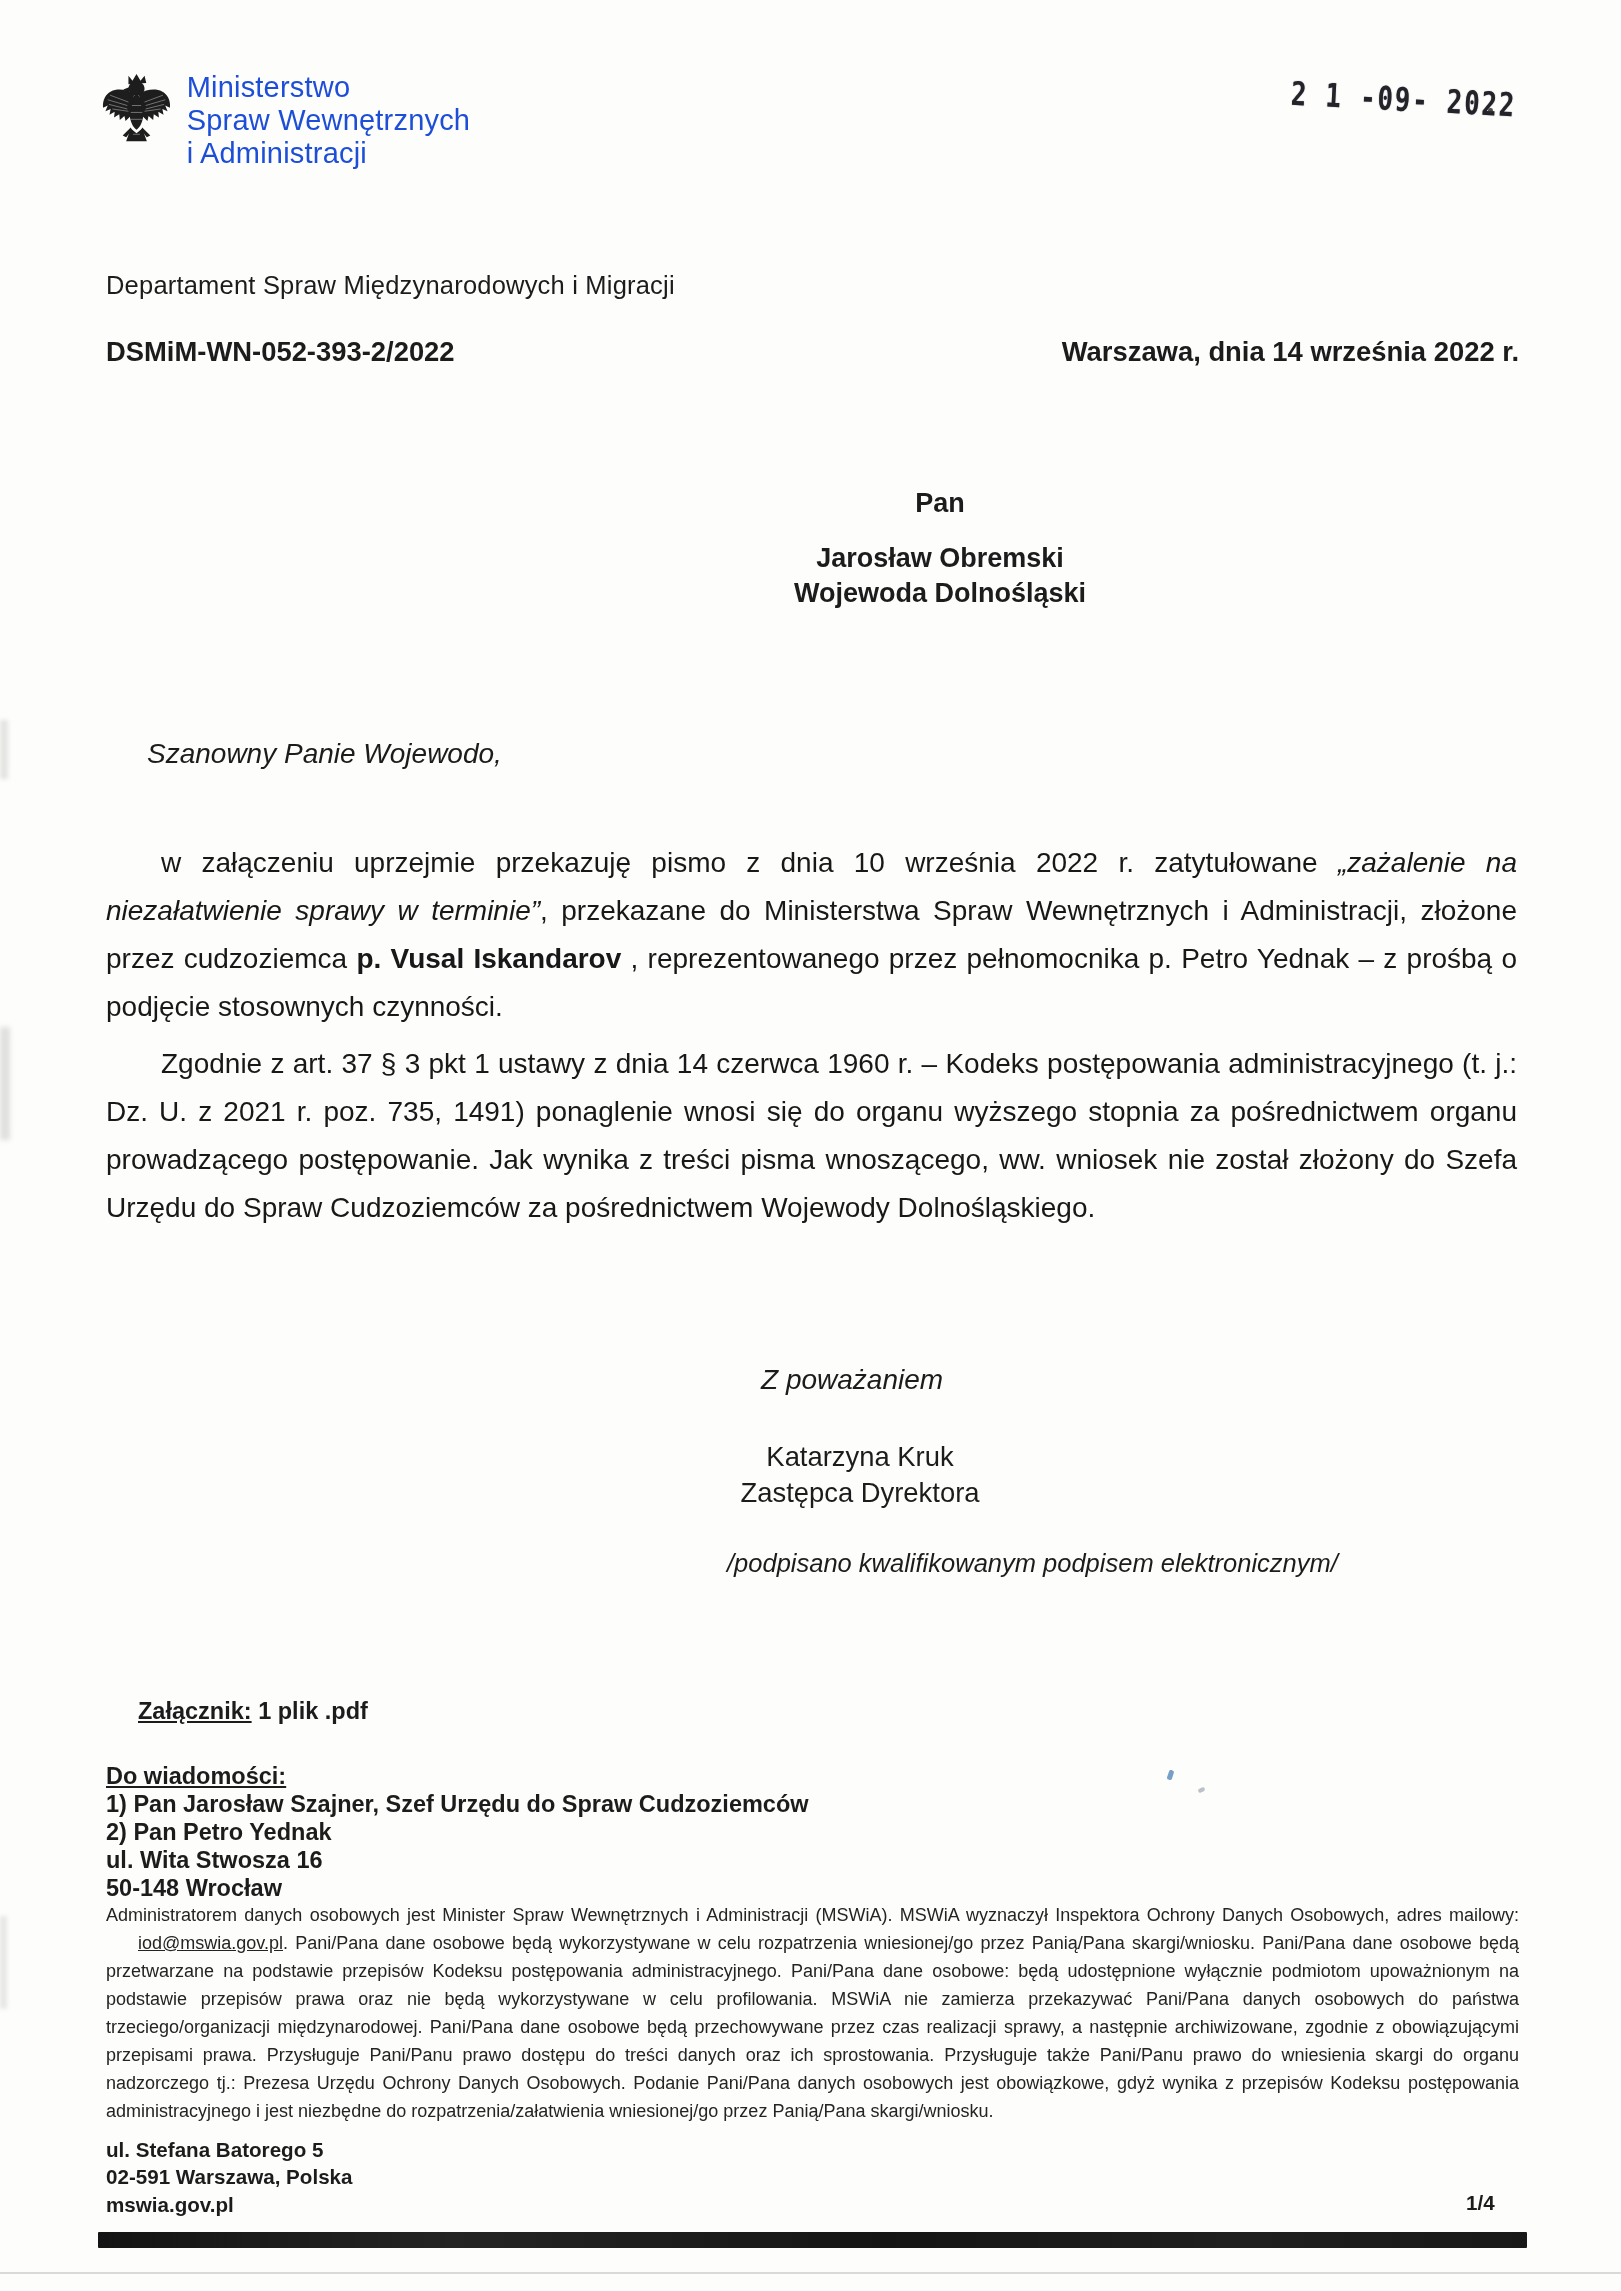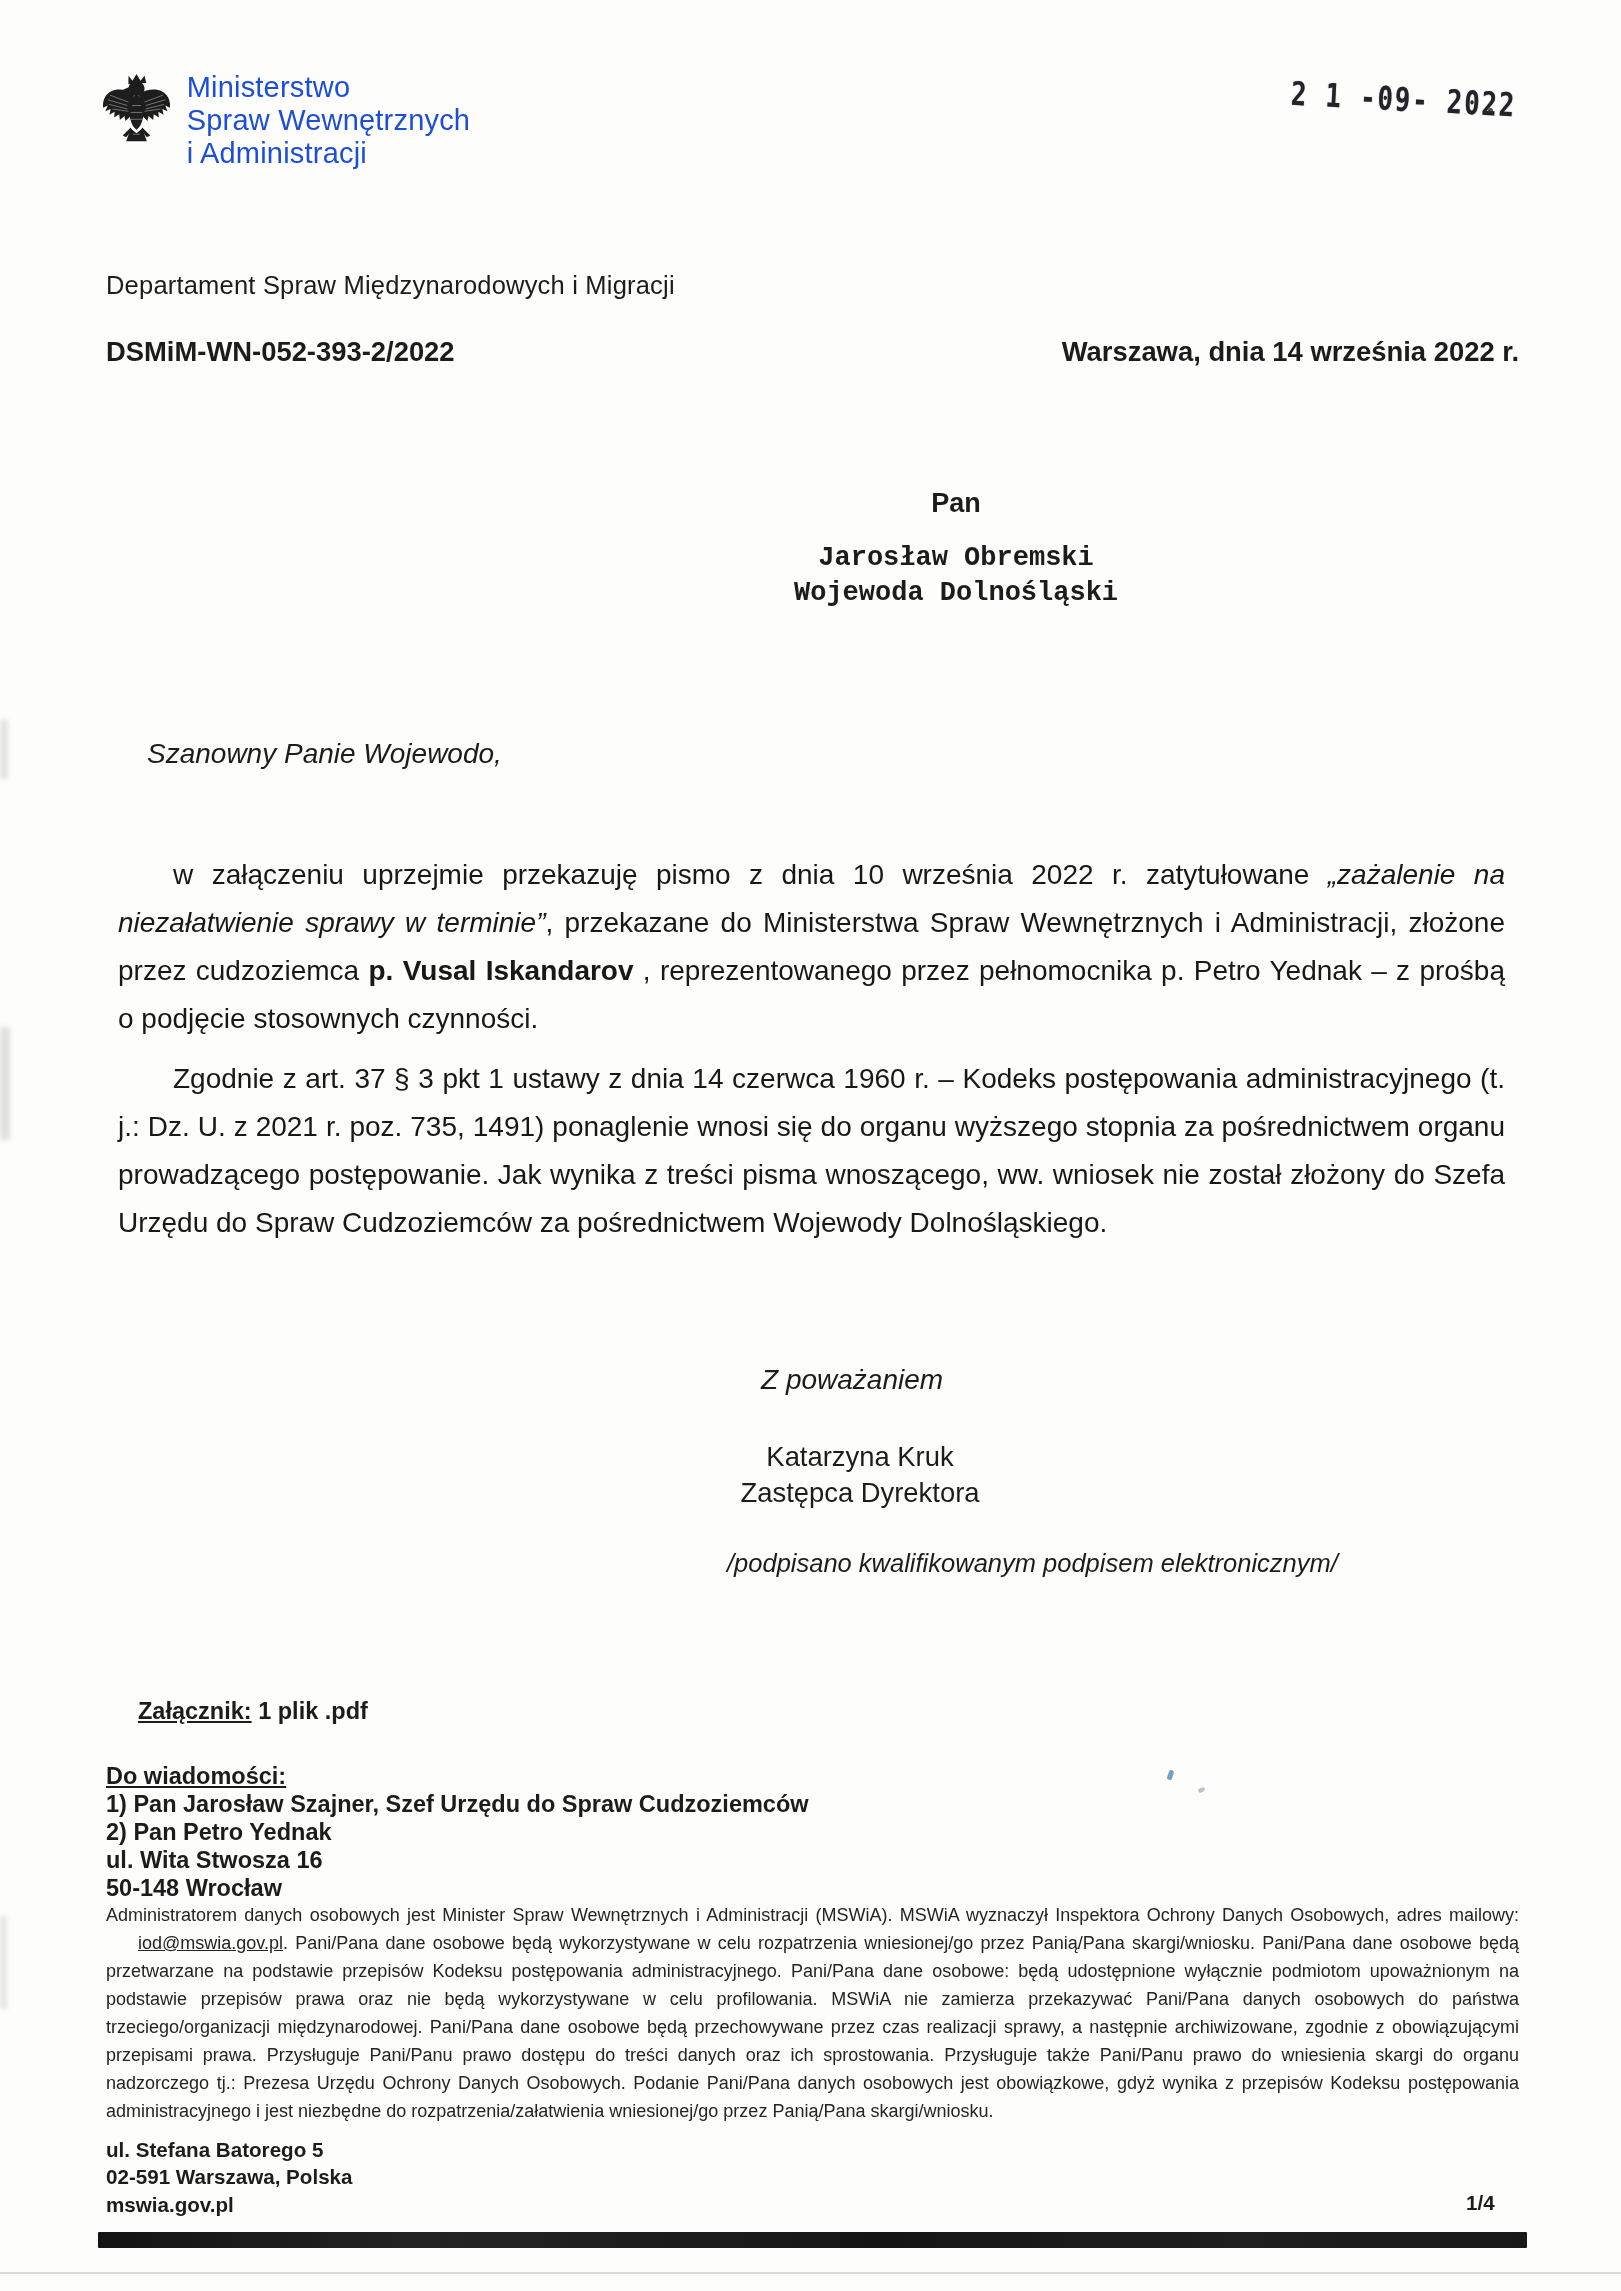--- a/index.html
+++ b/index.html
@@ -28,26 +28,26 @@
     transform:rotate(3deg) scaleY(1.28);transform-origin:left top;
     text-shadow:0 0 1px rgba(20,20,40,.55);
   }
 
   .department{position:absolute;left:106px;top:271px;font-size:25.5px;font-weight:400;letter-spacing:0.2px;}
   .ref-number{position:absolute;left:106px;top:336px;font-size:27.4px;font-weight:600;}
   .place-date{position:absolute;right:102px;top:336px;font-size:27.4px;font-weight:600;}
 
   .recipient{position:absolute;left:794px;top:488px;font-size:27px;font-weight:700;text-align:center;}
   .recipient .r-first{margin-bottom:21.6px;}
-  .recipient .r-line{line-height:35px;font-family:Liberation Mono, monospace;}
+  .recipient .r-line{line-height:35px;}
 
   .salutation{position:absolute;left:147px;top:738px;font-size:28px;font-style:italic;}
 
   .body-text{position:absolute;left:106px;top:839px;width:1411px;font-size:28px;line-height:48px;text-align:justify;color:#181818;}
-  .para{margin:12px;text-indent:55px;}
+  .para{margin:0;text-indent:55px;}
   .para + .para{margin-top:8.8px;}
 
   .valediction{position:absolute;left:761px;top:1364px;font-size:28px;font-style:italic;}
   .signer{position:absolute;left:860px;top:1439px;transform:translateX(-50%);text-align:center;font-size:27.4px;line-height:36px;}
   .sig-note{position:absolute;left:727px;top:1549px;font-size:25.5px;font-style:italic;white-space:nowrap;}
 
   .attachment{position:absolute;left:106px;top:1698px;font-size:23.5px;font-weight:600;}
   .cc-block{position:absolute;left:106px;top:1762px;font-size:23.5px;font-weight:600;line-height:28px;}
   .cc-label{text-decoration:underline;}
 

